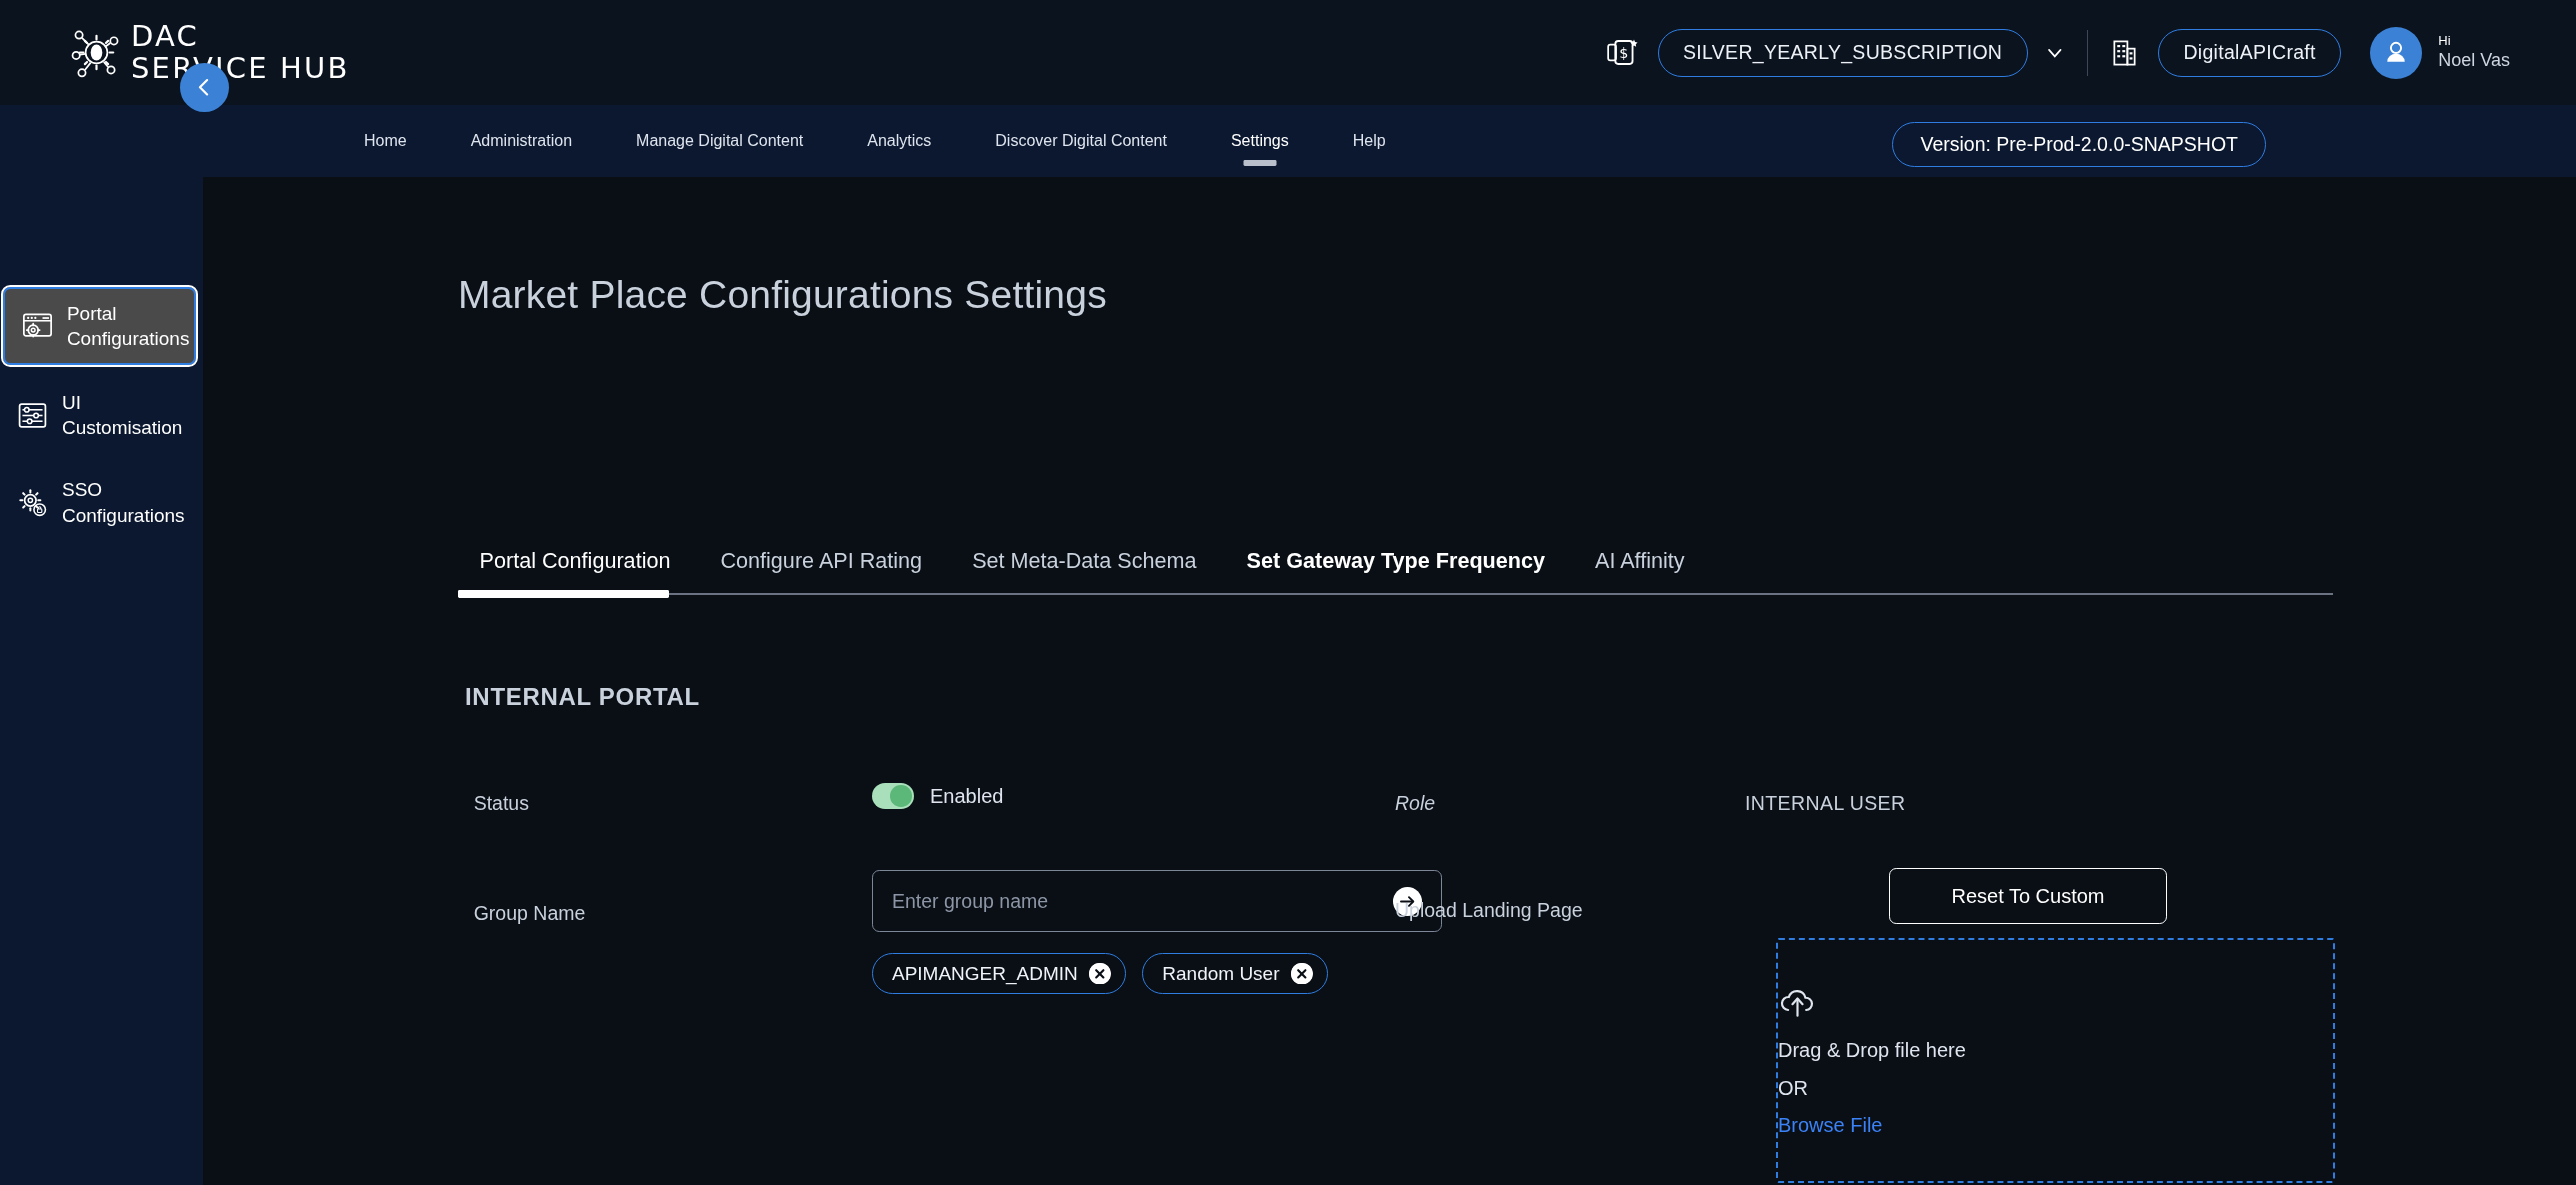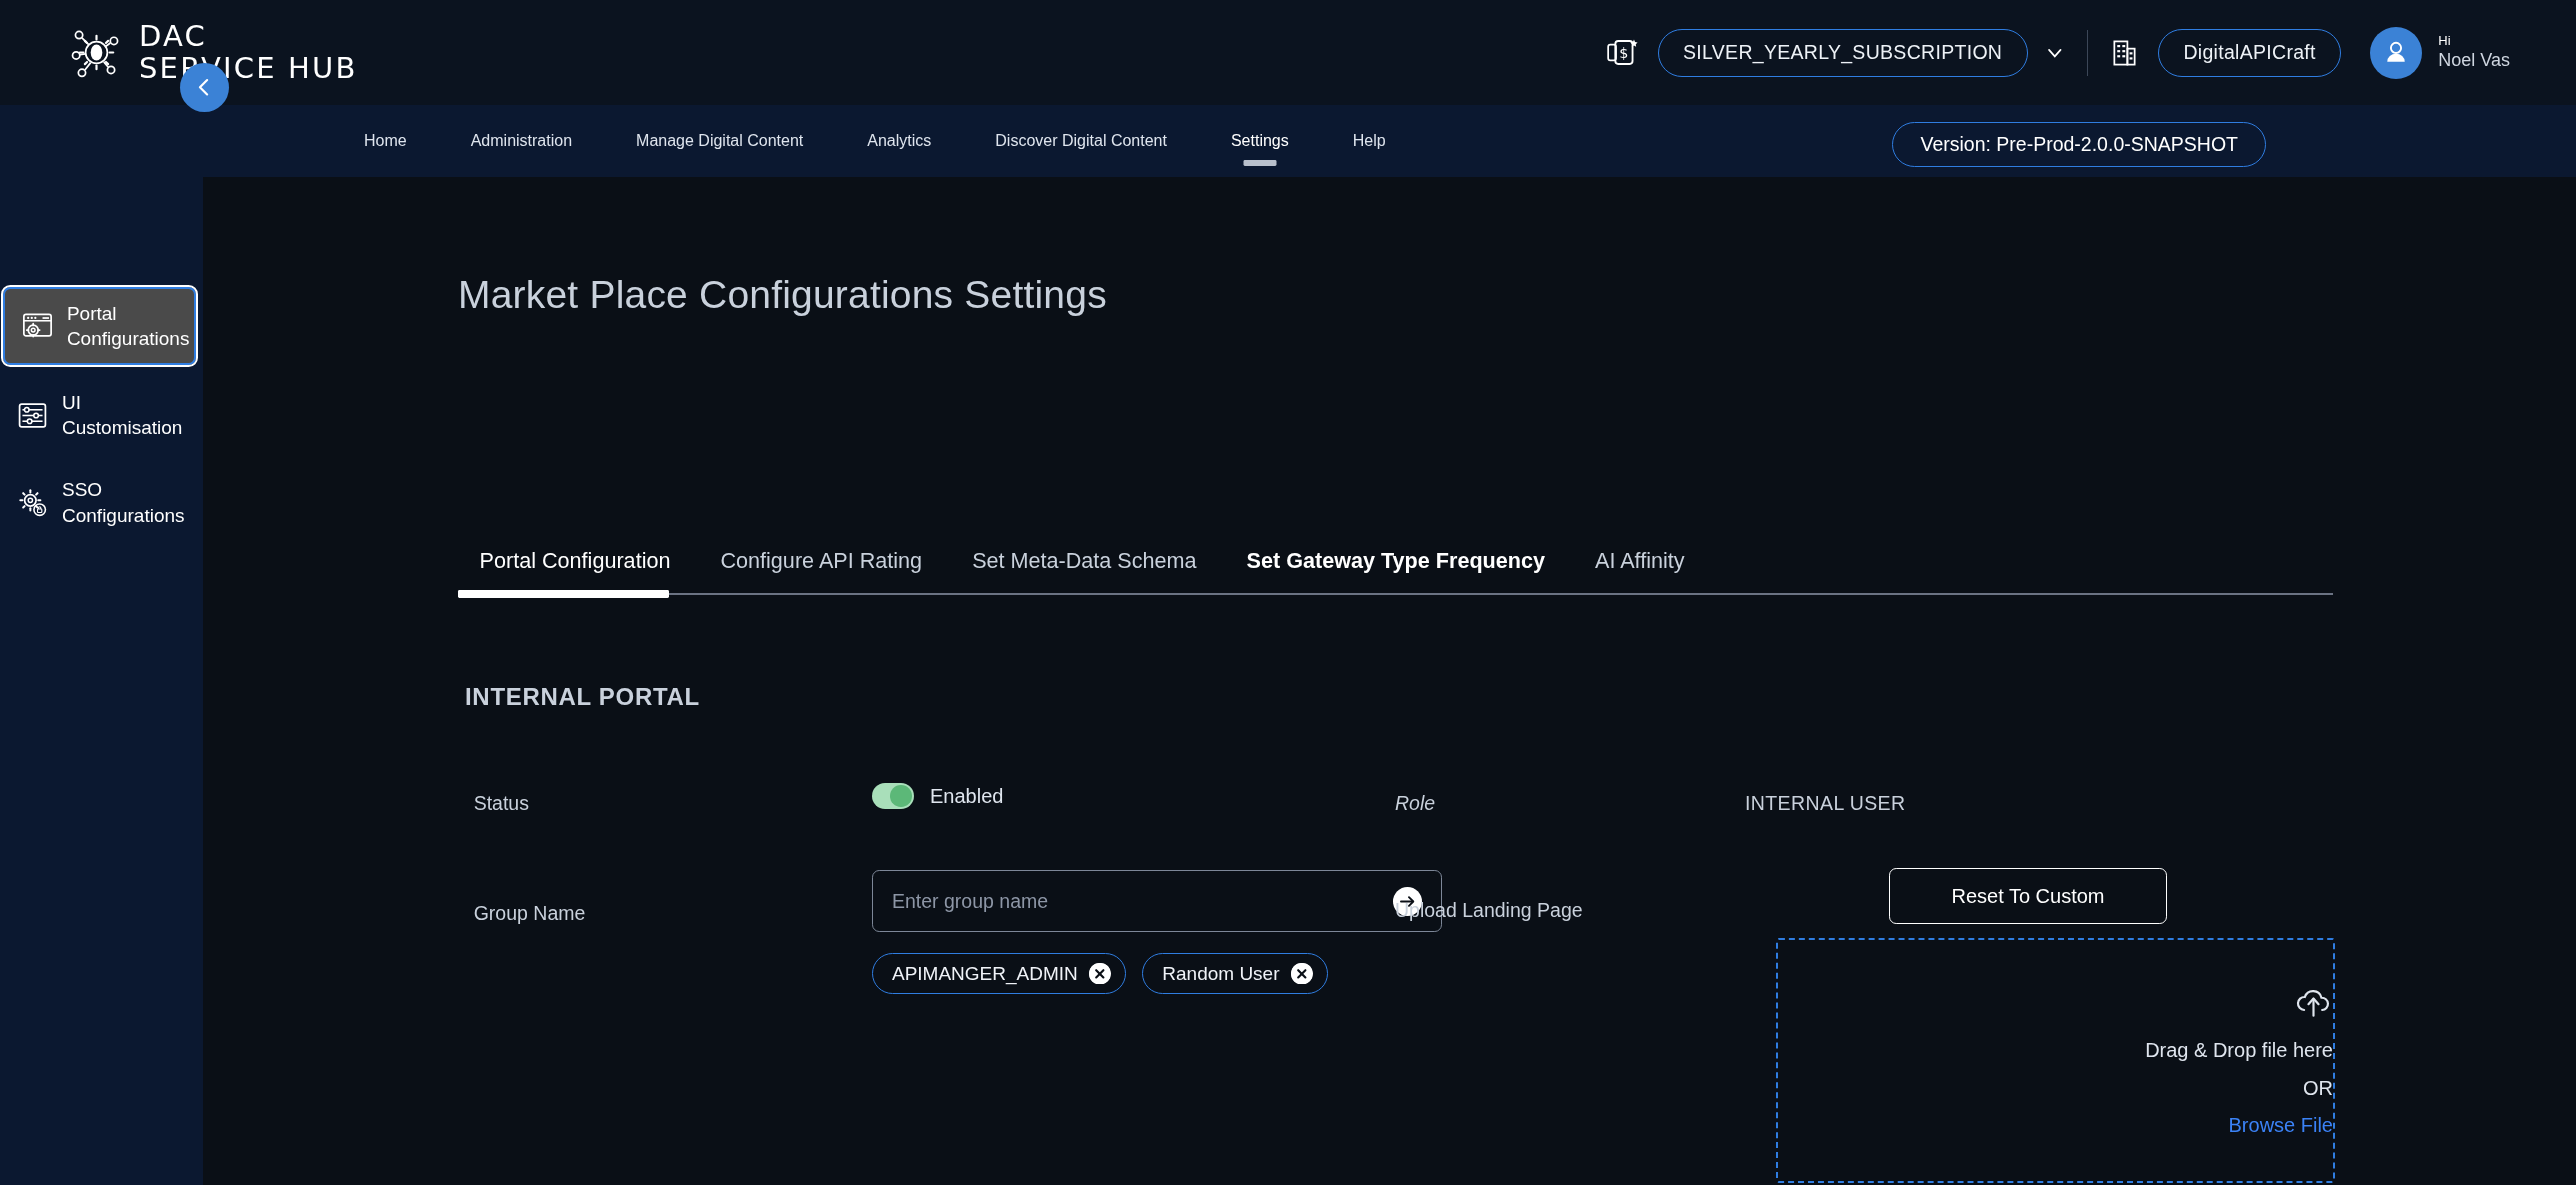--- a/index.html
+++ b/index.html
@@ -9,21 +9,21 @@
     font-family: "Liberation Sans", sans-serif;
     overflow: hidden;
   }
 
   
   .topbar {
     position: absolute; left: 0; top: 0; width: 2576px; height: 105px;
     background: #0b131f;
     display: flex; align-items: center; justify-content: space-between;
   }
-  .brand { display: flex; align-items: center; gap: 12px; padding-left: 66px; }
+  .brand { display: flex; align-items: center; gap: 4px; padding-left: 66px; }
   .brand-logo { width: 61px; height: 61px; flex: 0 0 61px; }
   .brand-text { display: flex; flex-direction: column; line-height: 1.0; }
   .brand-line1 {
     color: #ffffff; font-size: 29px; letter-spacing: 2.2px; font-weight: 400;
     font-family: "DejaVu Sans", sans-serif;
   }
   .brand-line2 {
     color: #ffffff; font-size: 29px; letter-spacing: 2.2px; font-weight: 400;
     font-family: "DejaVu Sans", sans-serif; margin-top: 2.9px;
   }
@@ -174,21 +174,21 @@
     position: absolute; left: 1424px; top: 92px; width: 278px; height: 56px;
     border: 1.4px solid #ffffff; border-radius: 7.2px; background: transparent;
     color: #ffffff; font-size: 20px; cursor: pointer;
     font-family: "Liberation Sans", sans-serif;
     display: flex; align-items: center; justify-content: center;
   }
 
   .dropzone {
     position: absolute; left: 1311px; top: 162px; width: 559px; height: 245px;
     border: 2.2px dashed #2f7de1; border-radius: 2.9px;
-    display: flex; flex-direction: column; align-items: flex-end; justify-content: center;
+    display: flex; flex-direction: column; align-items: flex-start; justify-content: center;
     cursor: pointer;
   }
   .cloud-icon { width: 39px; height: 39px; margin-bottom: 16px; }
   .dz-main { color: #dfe5ee; font-size: 20px; }
   .dz-or { color: #dfe5ee; font-size: 20px; margin-top: 14.4px; }
   .dz-browse { color: #3b82f6; font-size: 20px; margin-top: 14.4px; cursor: pointer; }
 </style>
 </head>
 <body>
 

